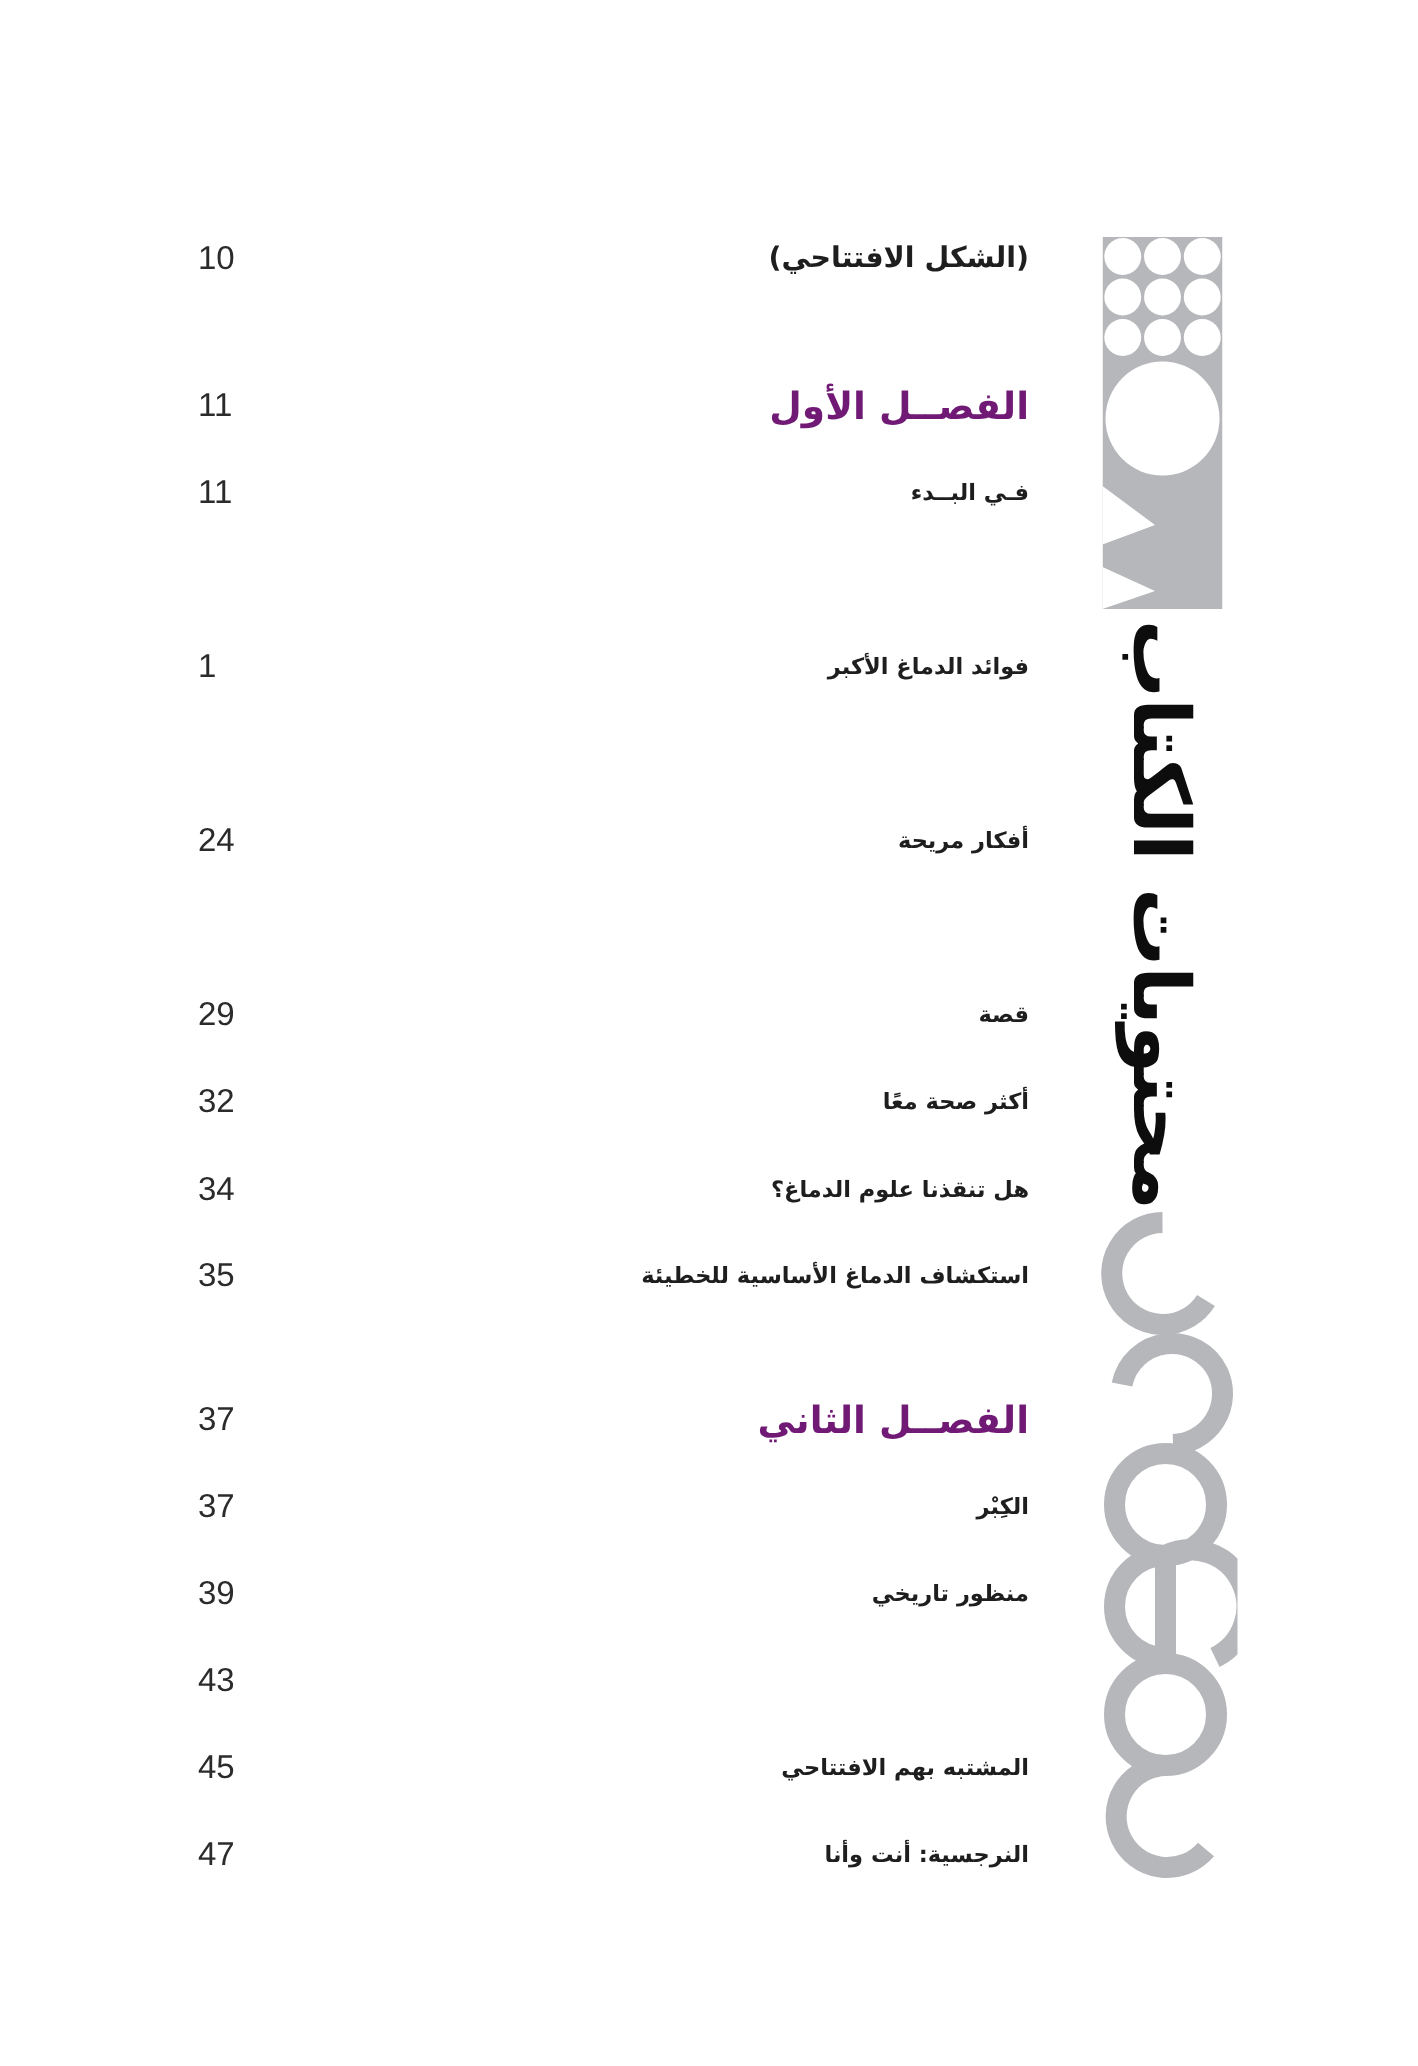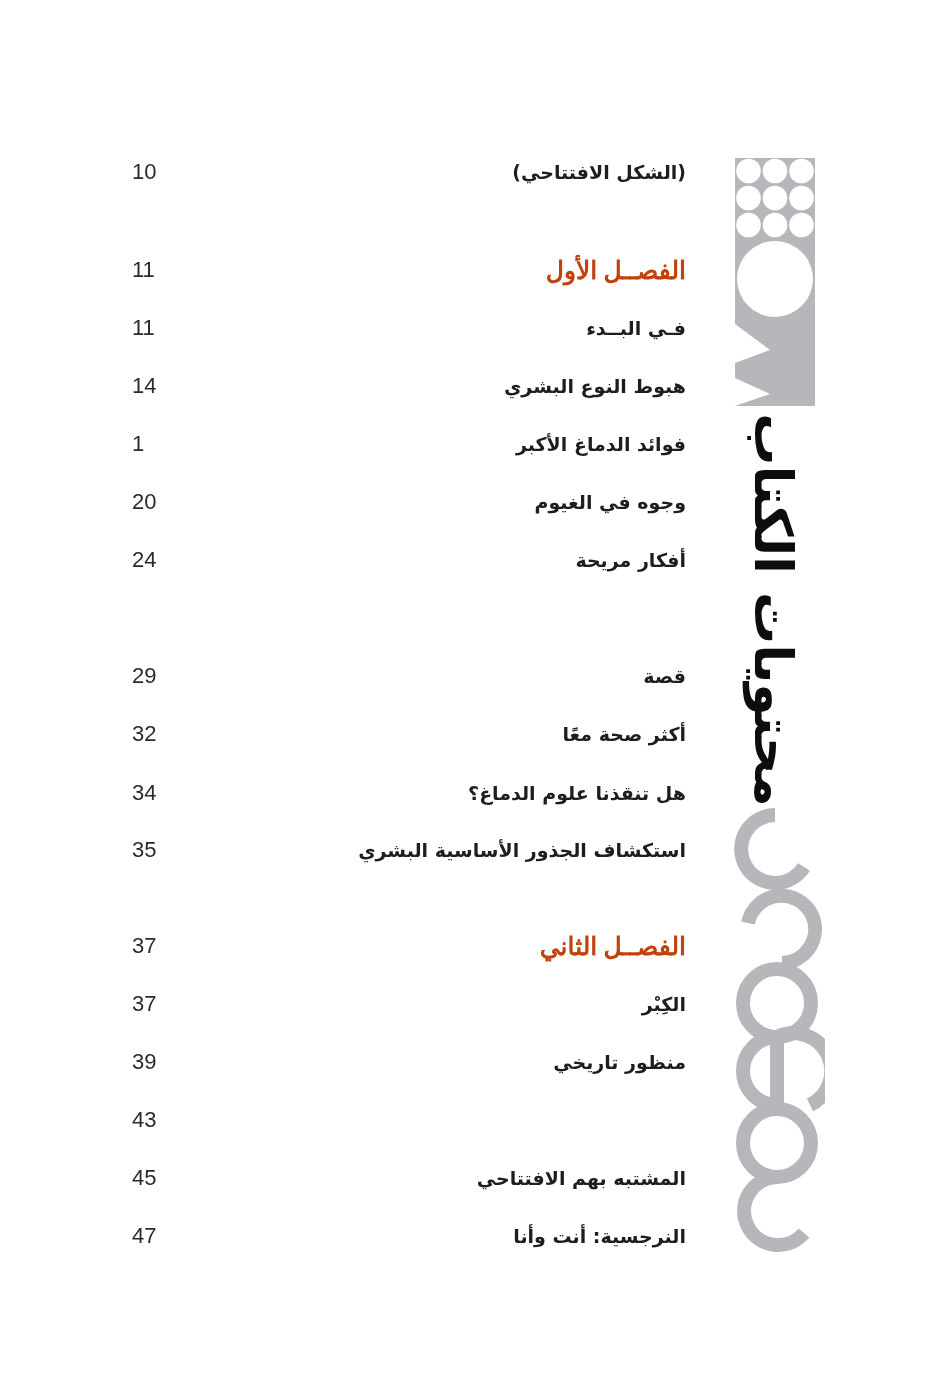--- a/index.html
+++ b/index.html
@@ -27,30 +27,29 @@
       width: 566px;
       height: 40px;
       display: flex;
       align-items: center;
       justify-content: space-between;
     }
     .toc-title {
       direction: rtl;
       text-align: right;
       font-family: "DejaVu Sans", sans-serif;
-      font-size: 19px;
+      font-size: 15px;
       font-weight: bold;
       color: #1e1e1e;
       white-space: nowrap;
       order: 2;
     }
     .toc-title.chapter {
       font-size: 25px;
-      color: #c2410c;
-      font-family: Liberation Serif, serif;
+      color: #701a75;
     }
     .toc-title.intro {
       font-weight: bold;
       font-size: 19px;
     }
     .toc-page {
       font-family: "Liberation Sans", sans-serif;
       font-size: 22px;
       color: #2b2b2b;
       width: 48px;
@@ -106,34 +105,26 @@
   <div class="toc-row" style="top:250px">
     <span class="toc-page">11</span>
     <span class="toc-title chapter">الفصــل الأول</span>
   </div>
 
   <div class="toc-row" style="top:308px">
     <span class="toc-page">11</span>
     <span class="toc-title">فـي البــدء</span>
   </div>
 
-  <div class="toc-row" style="top:366px">
-    <span class="toc-page">14</span>
-    <span class="toc-title">هبوط النوع البشري</span>
-  </div>
 
   <div class="toc-row" style="top:424px">
     <span class="toc-page">1</span>
     <span class="toc-title">فوائد الدماغ الأكبر</span>
   </div>
 
-  <div class="toc-row" style="top:482px">
-    <span class="toc-page">20</span>
-    <span class="toc-title">وجوه في الغيوم</span>
-  </div>
 
   <div class="toc-row" style="top:540px">
     <span class="toc-page">24</span>
     <span class="toc-title">أفكار مريحة</span>
   </div>
 
 
   <div class="toc-row" style="top:656px">
     <span class="toc-page">29</span>
     <span class="toc-title">قصة</span>
@@ -144,21 +135,21 @@
     <span class="toc-title">أكثر صحة معًا</span>
   </div>
 
   <div class="toc-row" style="top:773px">
     <span class="toc-page">34</span>
     <span class="toc-title">هل تنقذنا علوم الدماغ؟</span>
   </div>
 
   <div class="toc-row" style="top:830px">
     <span class="toc-page">35</span>
-    <span class="toc-title">استكشاف الجذور الأساسية البشري</span>
+    <span class="toc-title">استكشاف الدماغ الأساسية للخطيئة</span>
   </div>
 
   <div class="toc-row" style="top:926px">
     <span class="toc-page">37</span>
     <span class="toc-title chapter">الفصــل الثاني</span>
   </div>
 
   <div class="toc-row" style="top:984px">
     <span class="toc-page">37</span>
     <span class="toc-title">الكِبْر</span>

